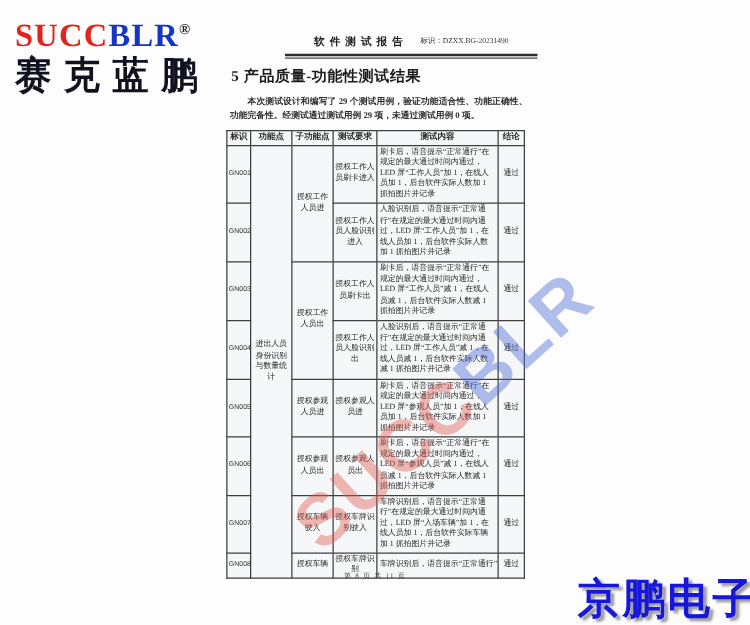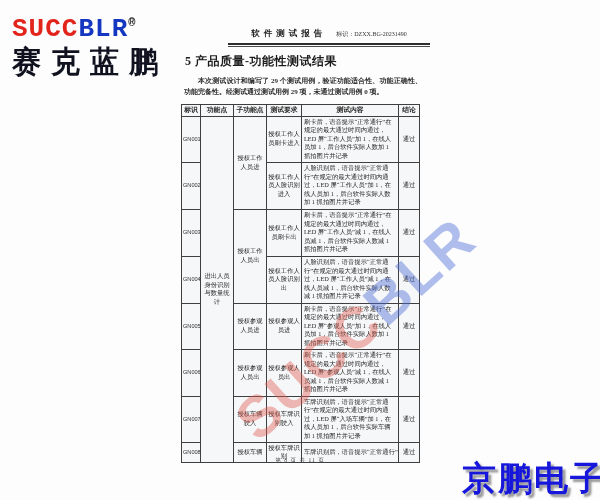--- a/index.html
+++ b/index.html
@@ -2,29 +2,29 @@
 <html><head>
 <meta charset="utf-8">
 <style>
   * { margin:0; padding:0; box-sizing:border-box; }
   html,body { width:600px; height:500px; overflow:hidden; background:#fff; }
   body { font-family:"Liberation Serif","DejaVu Serif",serif; color:#2a2a2a; position:relative; }
   .page { position:absolute; inset:0; background:#fdfdfd; }
 
   
   .logo { position:absolute; left:12px; top:10px; }
-  .logo-latin { font-family:Liberation Mono, monospace; font-weight:bold; font-size:26px; letter-spacing:1px; line-height:26px; }
+  .logo-latin { font-family:Liberation Serif, serif; font-weight:bold; font-size:26px; letter-spacing:1px; line-height:26px; }
   .logo-succ { color:#e2251c; }
   .logo-blr { color:#1536c0; }
   .logo-reg { font-size:12px; vertical-align:10px; color:#222; font-weight:bold; }
   .logo-cn { font-size:29px; font-weight:bold; color:#10131f; letter-spacing:10px; line-height:34px; margin-top:2px; white-space:nowrap; transform:scaleY(1.05); }
 
   
   .rpt-head { position:absolute; left:228px; top:28px; width:202px; }
-  .rpt-head-row { display:flex; align-items:center; justify-content:center; gap:10px; padding:0 2px 3px 2px; }
+  .rpt-head-row { display:flex; align-items:flex-start; justify-content:center; gap:10px; padding:0 2px 3px 2px; }
   .rpt-title { font-weight:bold; font-size:8.5px; letter-spacing:4px; color:#222; white-space:nowrap; }
   .rpt-id { font-size:6px; color:#333; white-space:nowrap; }
   .rpt-rule { border-top:2px solid #2e2e2e; border-bottom:1px solid #4a4a4a; height:4px; }
 
   
   .sec-heading { position:absolute; left:185px; top:53px; font-weight:bold; font-size:12px; color:#1c1c1c; letter-spacing:0.5px; }
   .sec-para { position:absolute; left:184px; top:76px; width:238px; font-size:7px; line-height:11px; color:#2c2c2c; text-indent:2em; text-align:justify;font-weight:bold; }
 
   
   .tbl-wrap { position:absolute; left:181px; top:104px; width:238px; }

